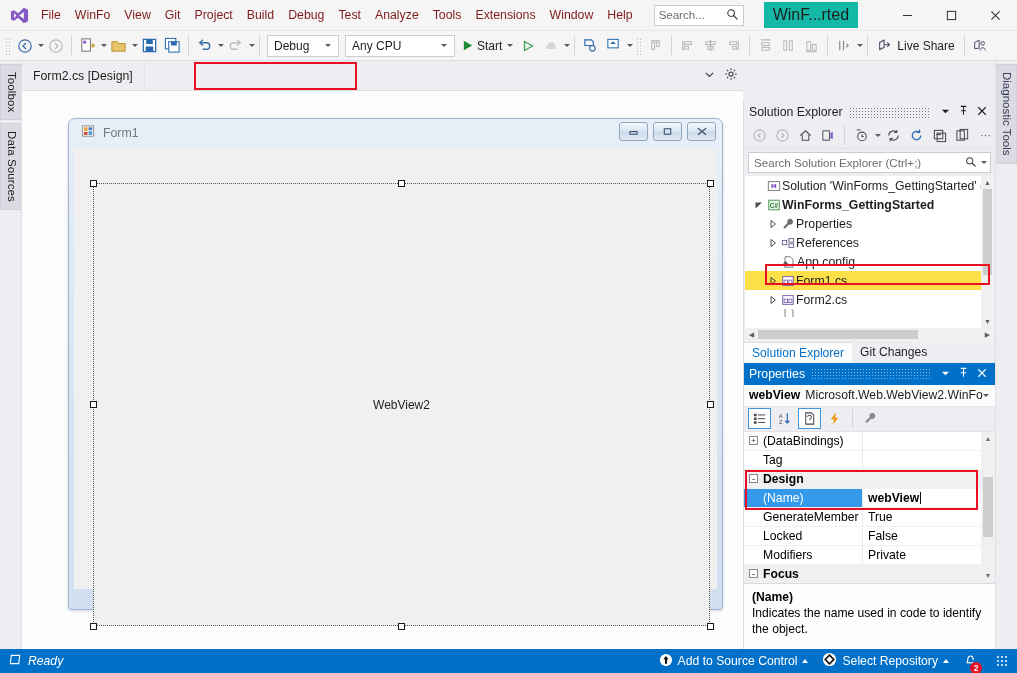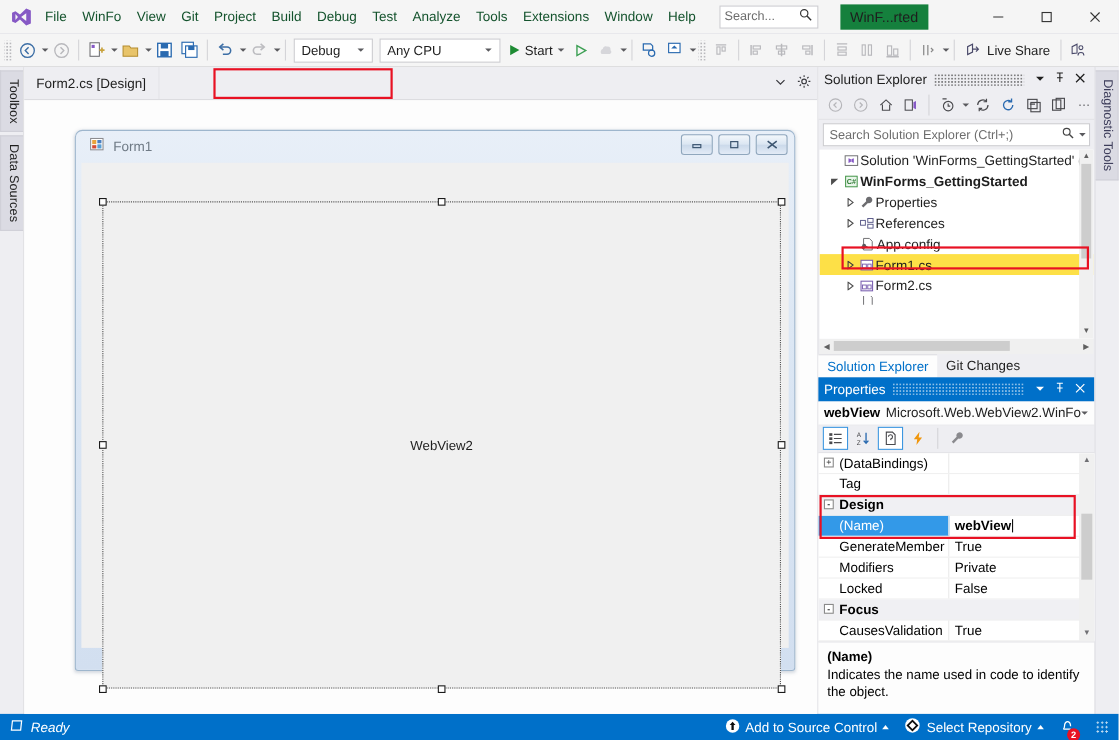--- a/index.html
+++ b/index.html
@@ -30,38 +30,38 @@
   .vs-logo {
     width: 30px; height: 31px;
     display: flex; align-items: center; justify-content: center;
     margin-left: 4px;
   }
   .menu {
     display: flex; align-items: center; height: 31px;
   }
   .menu-item {
     padding: 0 7px; height: 22px; line-height: 22px;
-    font-size: 12.3px; color: #14532d; cursor: default;
+    font-size: 12.3px; color: #7f1d1d; cursor: default;
     white-space: nowrap;
   }
   .search-box {
     margin-left: 14px;
     width: 90px; height: 21px;
     border: 1px solid #ccccd0;
     background: #fff;
     display: flex; align-items: center;
     padding: 0 4px;
     font-size: 11.5px; color: #6d6d6d;
     position: relative;
   }
   .search-box .sicon { margin-left: auto; }
   .proj-chip {
     margin-left: 20px;
-    background: #15803d;
-    font-size: 13px; color: #1e1e1e;
+    background: #14b8a6;
+    font-size: 16px; color: #1e1e1e;
     padding: 4px 9px;
     white-space: nowrap;
     text-align: right;
   }
   .win-btns { margin-left: auto; display: flex; height: 31px; }
   .win-btn {
     width: 44px; height: 31px;
     display: flex; align-items: center; justify-content: center;
     color: #333;
   }
@@ -252,20 +252,21 @@
     background: #fff; border: 1px solid #1a1a1a;
   }
 
   
   .rdock {
     width: 252px; flex: 0 0 252px;
     background: #eeeef2;
     display: flex; flex-direction: column;
     border-left: 1px solid #dcdce0;
     min-height: 0;
+    margin-top: 40px;
   }
   .panel-hdr {
     height: 22px; flex: 0 0 22px;
     display: flex; align-items: center;
     padding: 0 4px 0 5px;
     font-size: 12.3px;
   }
   .panel-hdr.inactive { background: #eeeef2; color: #1e1e1e; }
   .panel-hdr.active { background: #0070c9; color: #fff; }
   .hdr-dots {
@@ -1094,26 +1095,26 @@
             </div>
           </div>
           <div class="hl-design"></div>
         </div>
 
         <div class="prow">
           <div class="pkey" style="padding-left:19px">GenerateMember</div>
           <div class="pval">True</div>
         </div>
         <div class="prow">
+          <div class="pkey" style="padding-left:19px">Locked</div>
+          <div class="pval">False</div>
+        </div>
+        <div class="prow">
           <div class="pkey" style="padding-left:19px">Modifiers</div>
           <div class="pval">Private</div>
-        </div>
-        <div class="prow">
-          <div class="pkey" style="padding-left:19px">Locked</div>
-          <div class="pval">False</div>
         </div>
         <div class="prow cat">
           <div class="pkey">
             <span class="pexp">-</span>
             <span>Focus</span>
           </div>
           <div class="pval"></div>
         </div>
         <div class="prow">
           <div class="pkey" style="padding-left:19px">CausesValidation</div>

